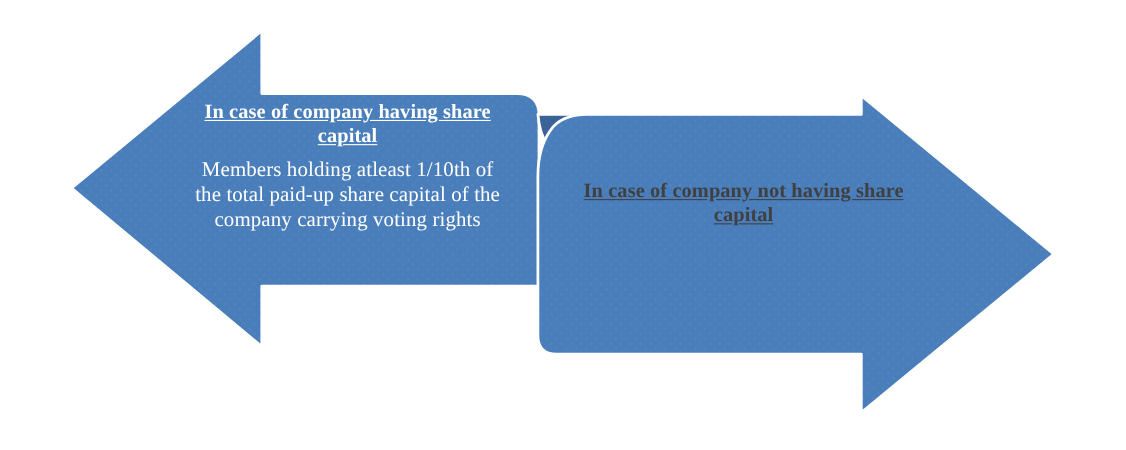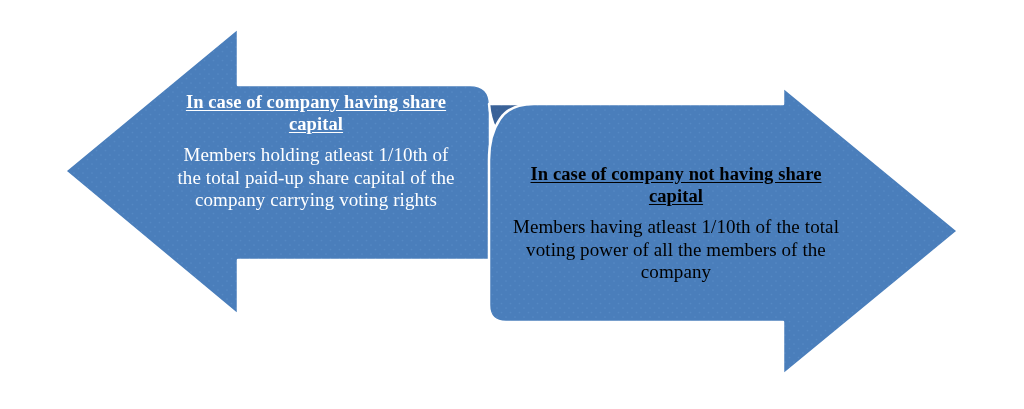--- a/index.html
+++ b/index.html
@@ -107,18 +107,17 @@
              L 783,87
              L 783,104
              Z" fill="url(#dots)" stroke="#ffffff" stroke-width="2.5" stroke-linejoin="round"></path>
   </svg>
 
   <div class="txt-block" id="left-text" style="color: rgb(255, 255, 255);">
     <span class="heading">In case of company having share capital</span>
     <span class="body-copy">Members holding atleast 1/10th of the total paid-up share capital of the company carrying voting rights</span>
   </div>
 
-  <div class="txt-block" id="right-text" style="color: #000000;">
+  <div class="txt-block" id="right-text" style="color: #404040;">
     <span class="heading">In case of company not having share capital</span>
-    <span class="body-copy">Members having atleast 1/10th of the total voting power of all the members of the company</span>
   </div>
 
 </div>
 
 </body></html>

